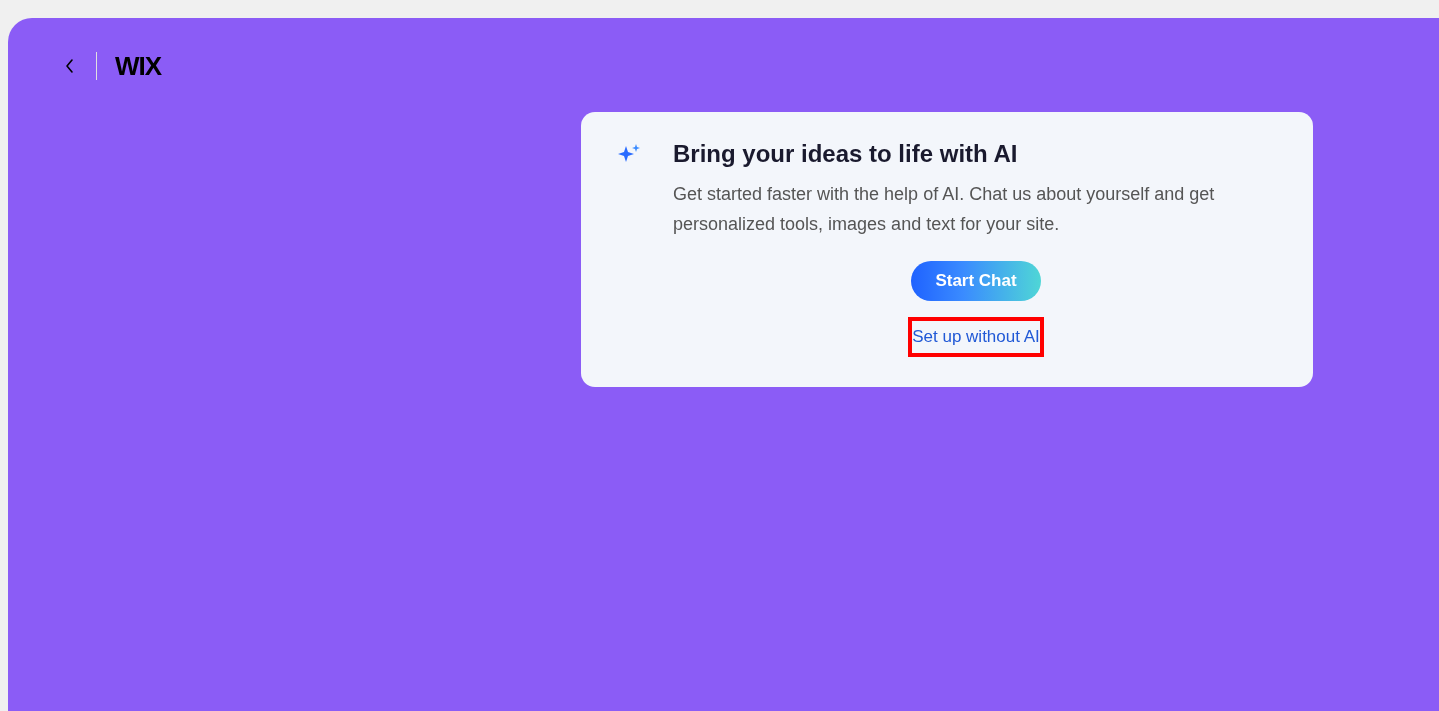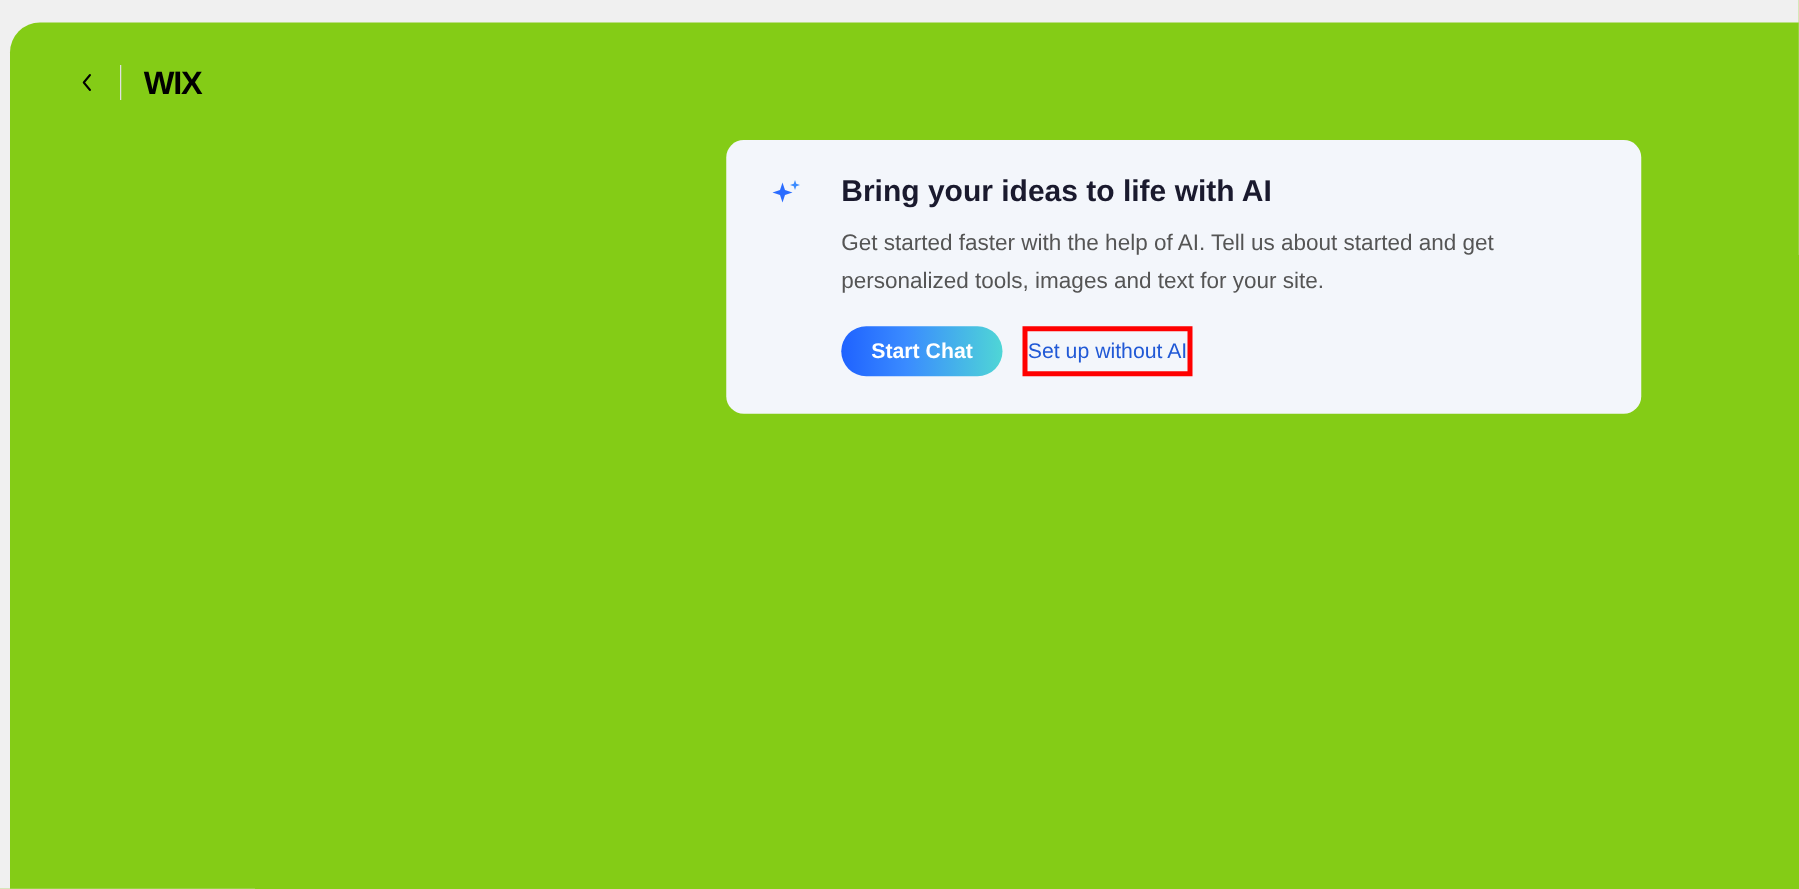--- a/index.html
+++ b/index.html
@@ -9,21 +9,21 @@
     width: 1439px;
     height: 711px;
     overflow: hidden;
   }
   .page {
     position: absolute;
     top: 18px;
     left: 8px;
     right: 0;
     bottom: 0;
-    background: #84cc16;
+    background: #8b5cf6;
     border-top-left-radius: 24px;
   }
   .topbar {
     position: absolute;
     top: 0;
     left: 0;
     right: 0;
     height: 96px;
     display: flex;
     align-items: center;
@@ -76,20 +76,21 @@
   .card-desc {
     font-size: 18px;
     line-height: 1.65;
     color: #555;
     margin-bottom: 22px;
   }
   .actions {
     display: flex;
     align-items: center;
     gap: 16px;
+    flex-direction: column;
   }
   .btn-primary {
     border: none;
     border-radius: 999px;
     padding: 10px 24px;
     font-size: 17px;
     font-weight: 700;
     color: #fff;
     cursor: pointer;
     background: linear-gradient(90deg, #1f62ff 0%, #3a8bff 40%, #4fd6d6 100%);
@@ -126,21 +127,21 @@
 
   <div class="card">
     <div class="card-icon">
       <svg width="28" height="28" viewBox="0 0 28 28">
         <path d="M11 4 L13 10 L19 12 L13 14 L11 20 L9 14 L3 12 L9 10 Z" fill="#2a6cff"></path>
         <path d="M21 2 L22 5 L25 6 L22 7 L21 10 L20 7 L17 6 L20 5 Z" fill="#3a8bff"></path>
       </svg>
     </div>
     <div class="card-body">
       <div class="card-title">Bring your ideas to life with AI</div>
-      <div class="card-desc">Get started faster with the help of AI. Tell us about started and get personalized tools, images and text for your site.</div>
+      <div class="card-desc">Get started faster with the help of AI. Chat us about yourself and get personalized tools, images and text for your site.</div>
       <div class="actions">
         <button class="btn-primary">Start Chat</button>
         <span class="link-wrap">
           <button class="link-secondary">Set up without AI</button>
         </span>
       </div>
     </div>
   </div>
 
 </div>

